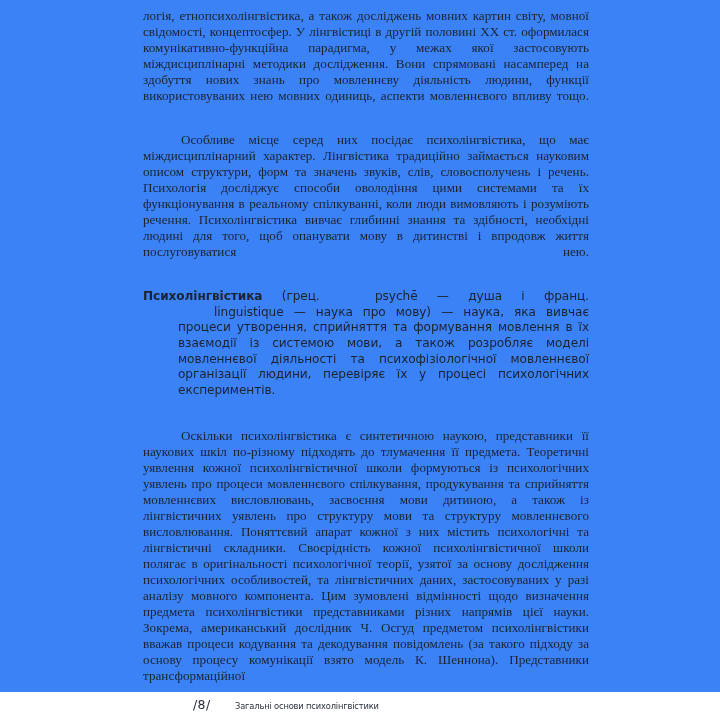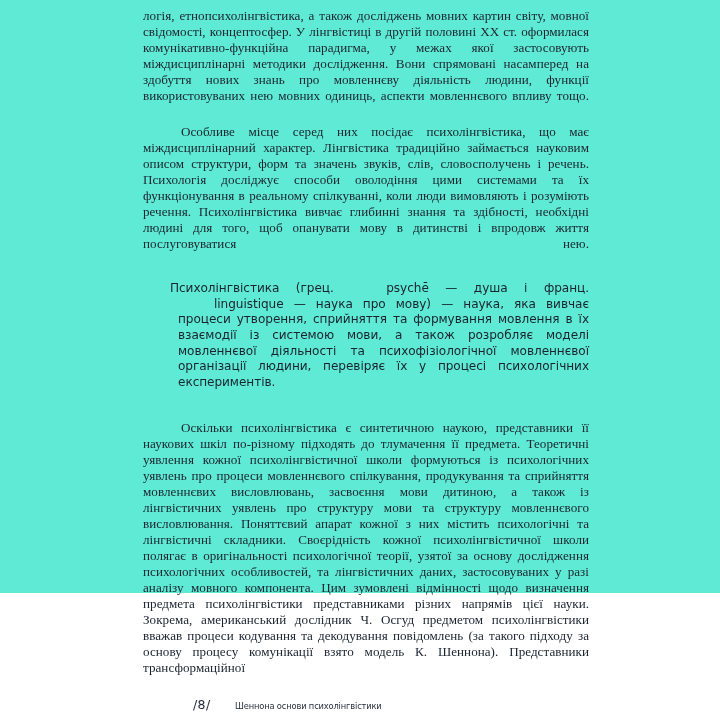--- a/index.html
+++ b/index.html
@@ -11,22 +11,22 @@
     height: 720px;
     background: #ffffff;
     font-family: "Liberation Serif", serif;
     color: #1b2330;
     overflow: hidden;
   }
 
   .page {
     position: relative;
     width: 720px;
-    height: 593px;
-    background: #5eead4;
+    height: 692px;
+    background: #3b82f6;
   }
 
   .text-column {
     position: absolute;
     left: 143px;
     top: 8px;
     width: 446px;
   }
 
   
@@ -40,21 +40,21 @@
     margin: 0;
     text-indent: 38px;
     -webkit-font-smoothing: antialiased;
     letter-spacing: 0.04px;
     word-spacing: 0.1px;
   }
   .para.first {
     text-indent: 0;
   }
   .para + .para {
-    margin-top: 4px;
+    margin-top: 12px;
   }
 
   
   .para::after {
     content: "";
     display: inline-block;
     width: 100%;
   }
 
   
@@ -69,22 +69,21 @@
     text-align: justify;
     text-justify: inter-word;
     letter-spacing: -0.06px;
   }
   .definition::after {
     content: "";
     display: inline-block;
     width: 100%;
   }
   .definition .term {
-    font-weight: normal;
-    margin-left: 27px;
+    font-weight: bold;
   }
   .definition .latin {
     font-style: normal;
     margin-left: 36px;
   }
 
   .gap-before-def { height: 13px; }
   .gap-after-def  { height: 14px; }
 
   
@@ -128,16 +127,16 @@
     <p class="definition"><span class="term">Психолінгвістика</span><span> (грец. </span><span class="latin">psychē</span><span> — душа і франц. </span><span class="latin">linguistique</span><span> — наука про мову)</span><span> — наука, яка вивчає процеси утворення, сприйняття та формування мовлення в їх взаємодії із системою мови, а також розробляє моделі мовленнєвої діяльності та психофізіологічної мовленнєвої організації людини, перевіряє їх у процесі психологічних експериментів.</span></p>
 
     <div class="gap-after-def"></div>
 
     <p class="para">Оскільки психолінгвістика є синтетичною наукою, представники її наукових шкіл по-різному підходять до тлумачення її предмета. Теоретичні уявлення кожної психолінгвістичної школи формуються із психологічних уявлень про процеси мовленнєвого спілкування, продукування та сприйняття мовленнєвих висловлювань, засвоєння мови дитиною, а також із лінгвістичних уявлень про структуру мови та структуру мовленнєвого висловлювання. Поняттєвий апарат кожної з них містить психологічні та лінгвістичні складники. Своєрідність кожної психолінгвістичної школи полягає в оригінальності психологічної теорії, узятої за основу дослідження психологічних особливостей, та лінгвістичних даних, застосовуваних у разі аналізу мовного компонента. Цим зумовлені відмінності щодо визначення предмета психолінгвістики представниками різних напрямів цієї науки. Зокрема, американський дослідник Ч. Осгуд предметом психолінгвістики вважав процеси кодування та декодування повідомлень (за такого підходу за основу процесу комунікації взято модель К. Шеннона). Представники трансформаційної</p>
 
   </div>
 
   <div class="footer">
     <span class="folio">/8/</span>
-    <span class="runhead">Шеннона основи психолінгвістики</span>
+    <span class="runhead">Загальні основи психолінгвістики</span>
   </div>
 
 </div>
 
 </body></html>

